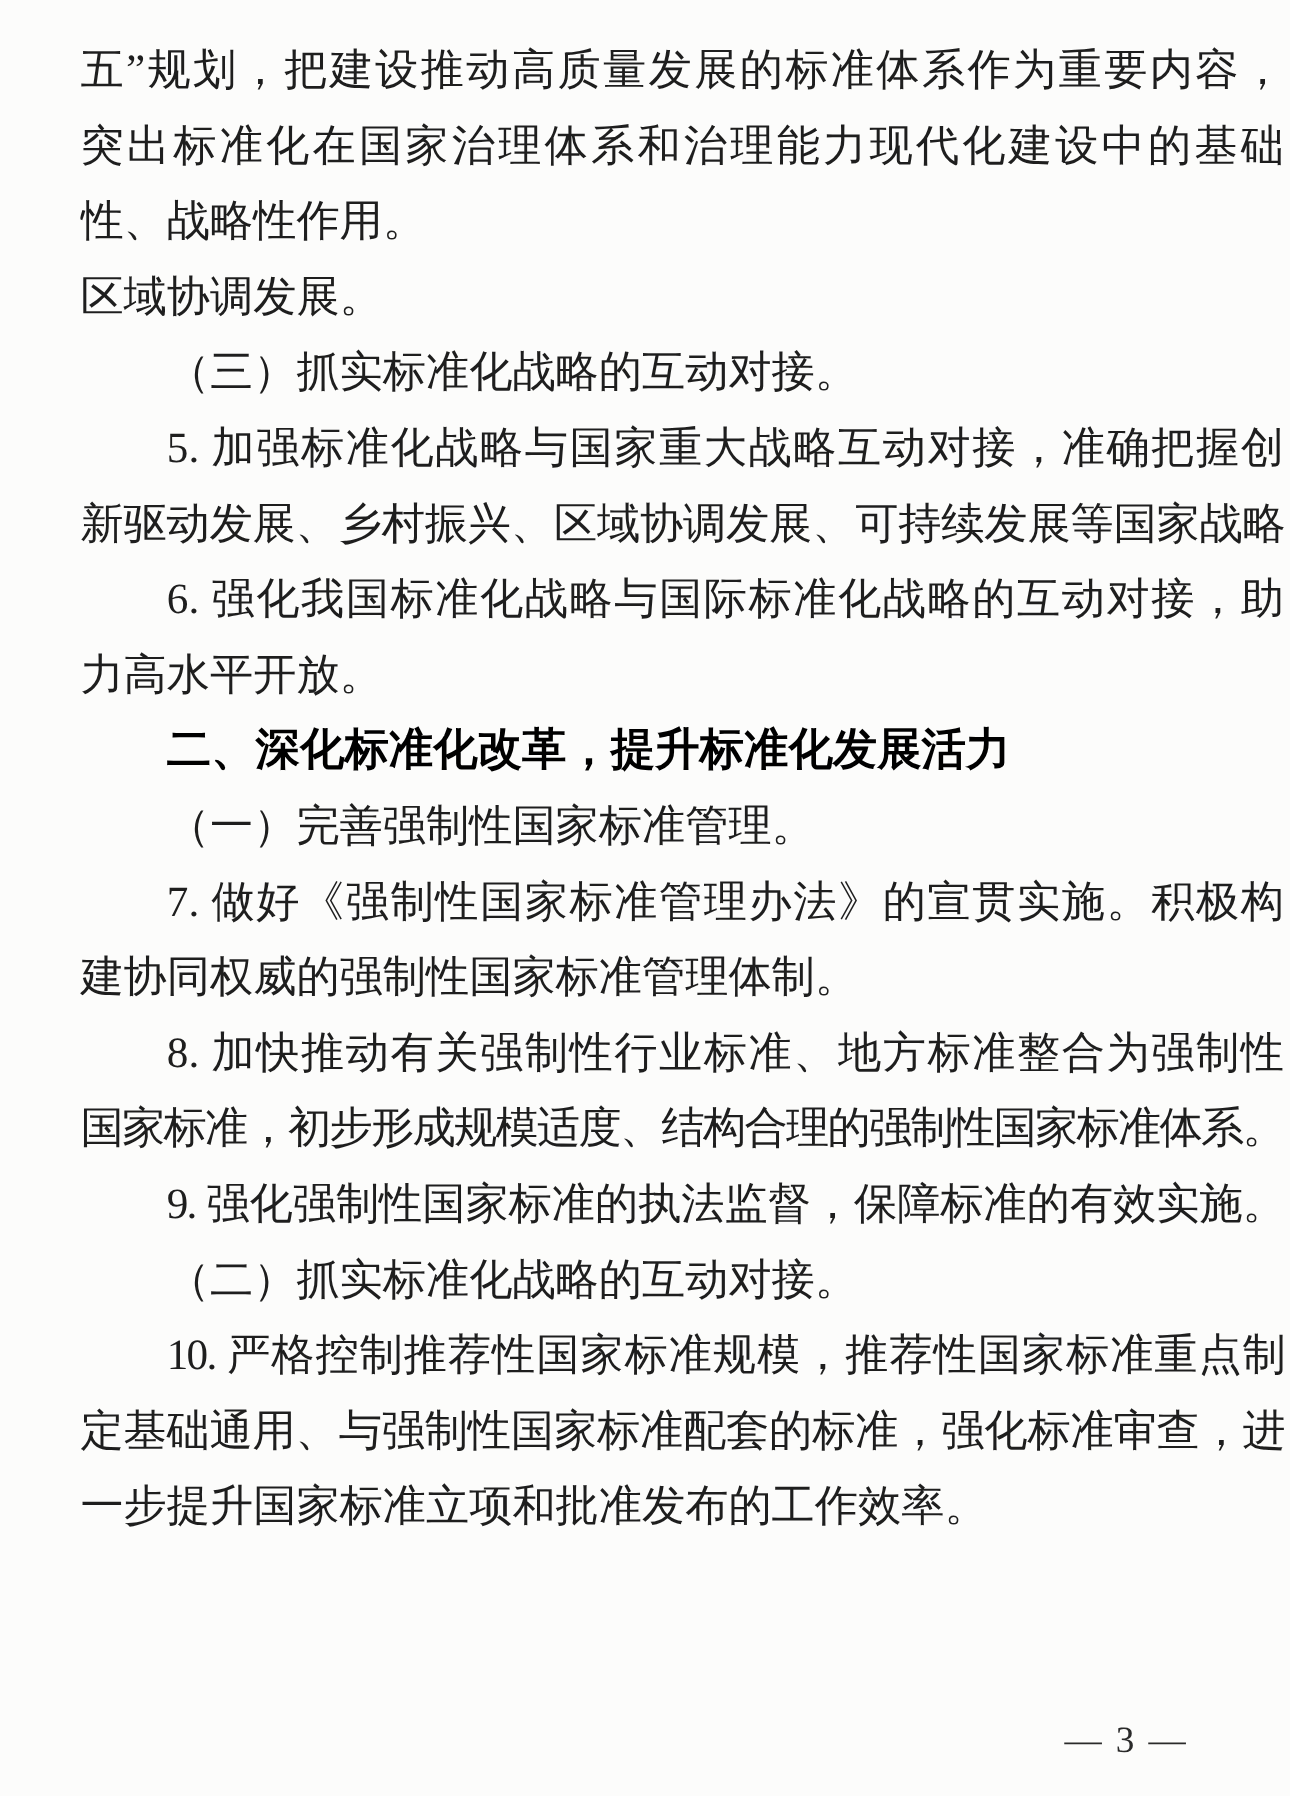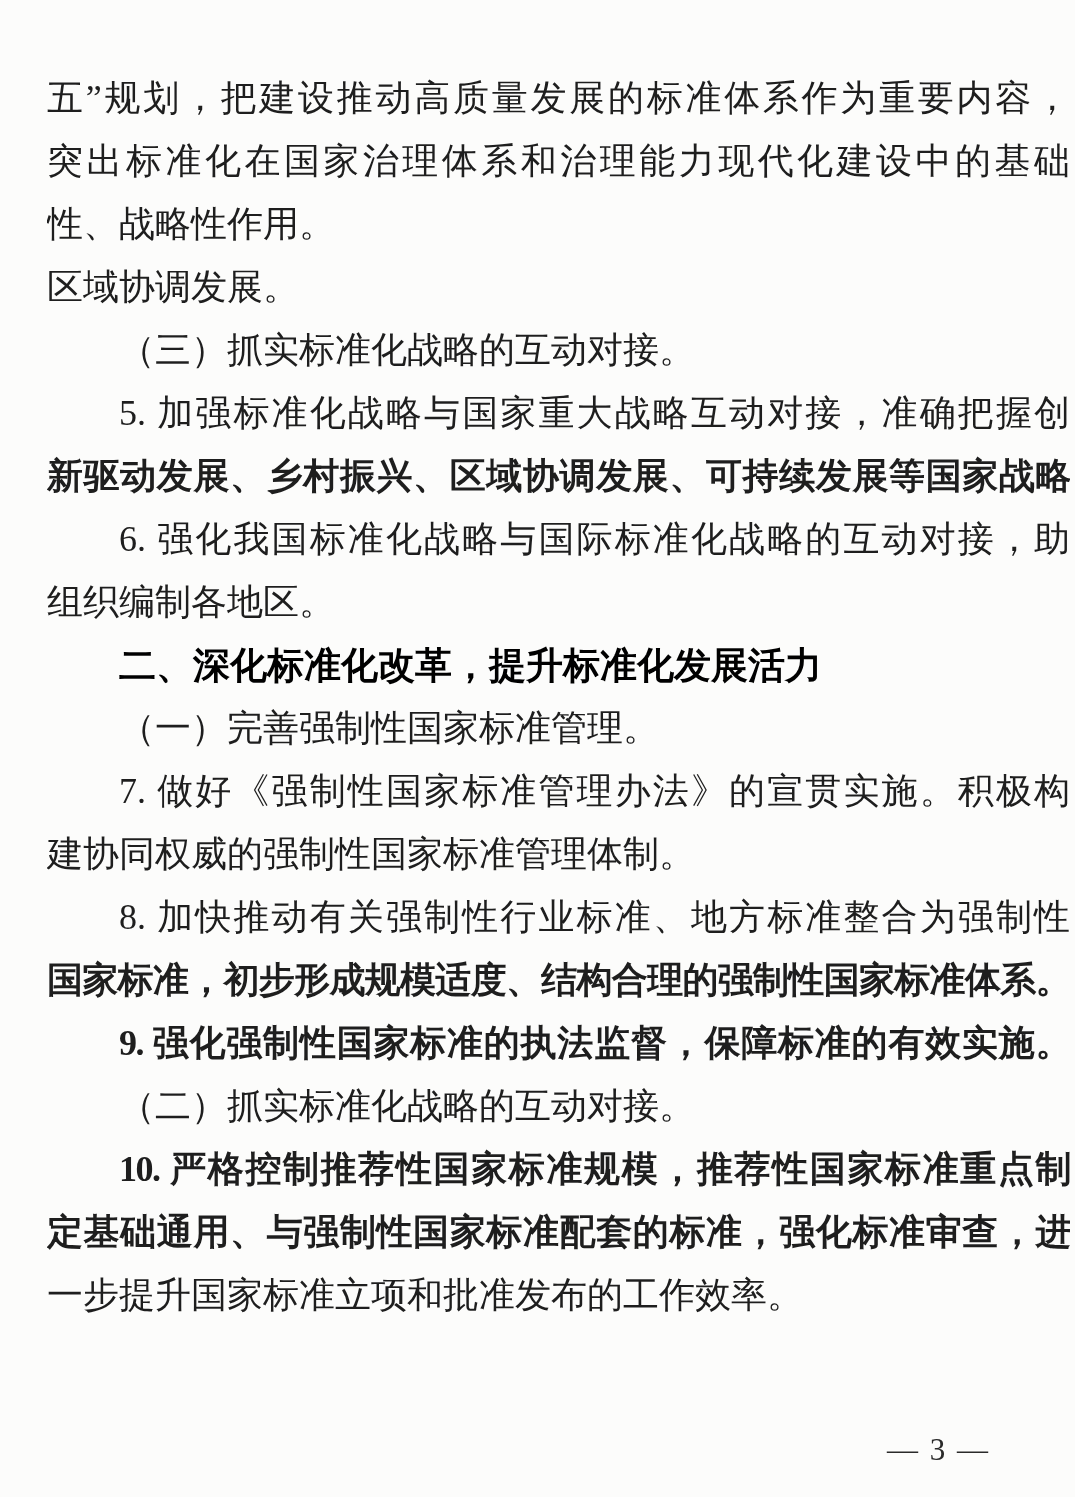--- a/index.html
+++ b/index.html
@@ -4,40 +4,40 @@
 <style>
   html,body { margin:0; padding:0; }
   .page {
     position: relative;
     width: 1075px;
     height: 1497px;
     background: #fcfcfb;
     overflow: hidden;
   }
   .doc-body {
-    padding: 67px 5px 0 47px;
+    padding: 27px 5px 0 47px;
+    margin-left: 20px;
   }
   .line {
     font-family: "Liberation Serif", "DejaVu Serif", serif;
     font-size: 36px;
     line-height: 63px;
     height: 63px;
     color: #1e1e1e;
     overflow: hidden;
   }
   .line.justify {
     text-align: justify;
     text-align-last: justify;
   }
   .line.indent {
     text-indent: 72px;
   }
   .line.tight {
     letter-spacing: -1.5px;
-    font-weight: bold;
   }
   .line.heading {
     font-family: Liberation Serif, serif;
     font-weight: 700;
     font-size: 37px;
     color: #000000;
   }
   .footer {
     position: absolute;
     top: 1432px;
@@ -54,21 +54,21 @@
 <div class="page">
   <div class="doc-body" id="doc-body">
       <div class="line justify">五”规划，把建设推动高质量发展的标准体系作为重要内容，</div>
       <div class="line justify">突出标准化在国家治理体系和治理能力现代化建设中的基础</div>
       <div class="line">性、战略性作用。</div>
       <div class="line">区域协调发展。</div>
       <div class="line indent">（三）抓实标准化战略的互动对接。</div>
       <div class="line indent justify">5. 加强标准化战略与国家重大战略互动对接，准确把握创</div>
       <div class="line justify tight">新驱动发展、乡村振兴、区域协调发展、可持续发展等国家战略</div>
       <div class="line indent justify">6. 强化我国标准化战略与国际标准化战略的互动对接，助</div>
-      <div class="line">组织编制各地区。</div>
+      <div class="line">力高水平开放。</div>
       <div class="line indent heading">二、深化标准化改革，提升标准化发展活力</div>
       <div class="line indent">（一）完善强制性国家标准管理。</div>
       <div class="line indent justify">7. 做好《强制性国家标准管理办法》的宣贯实施。积极构</div>
       <div class="line">建协同权威的强制性国家标准管理体制。</div>
       <div class="line indent justify">8. 加快推动有关强制性行业标准、地方标准整合为强制性</div>
       <div class="line justify tight">国家标准，初步形成规模适度、结构合理的强制性国家标准体系。</div>
       <div class="line indent justify tight">9. 强化强制性国家标准的执法监督，保障标准的有效实施。</div>
       <div class="line indent">（二）抓实标准化战略的互动对接。</div>
       <div class="line indent justify tight">10. 严格控制推荐性国家标准规模，推荐性国家标准重点制</div>
       <div class="line justify tight">定基础通用、与强制性国家标准配套的标准，强化标准审查，进</div>

